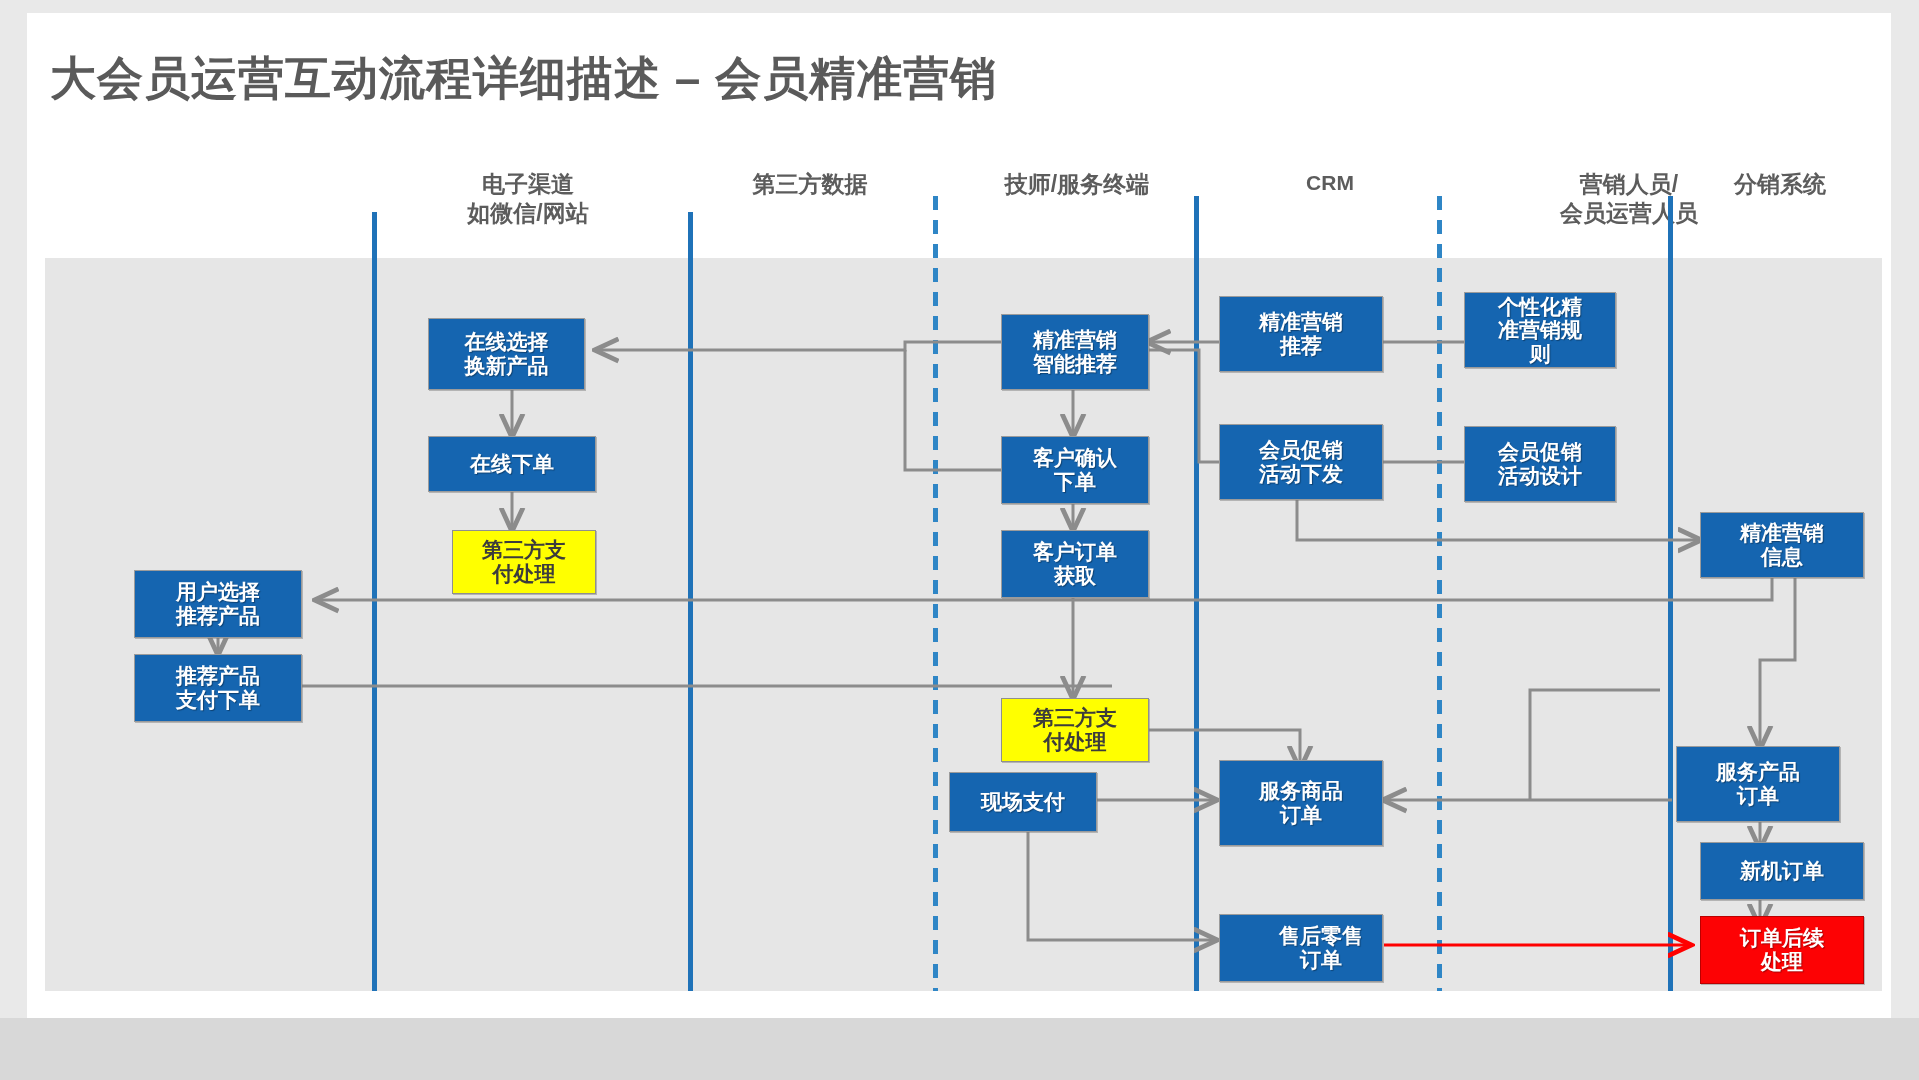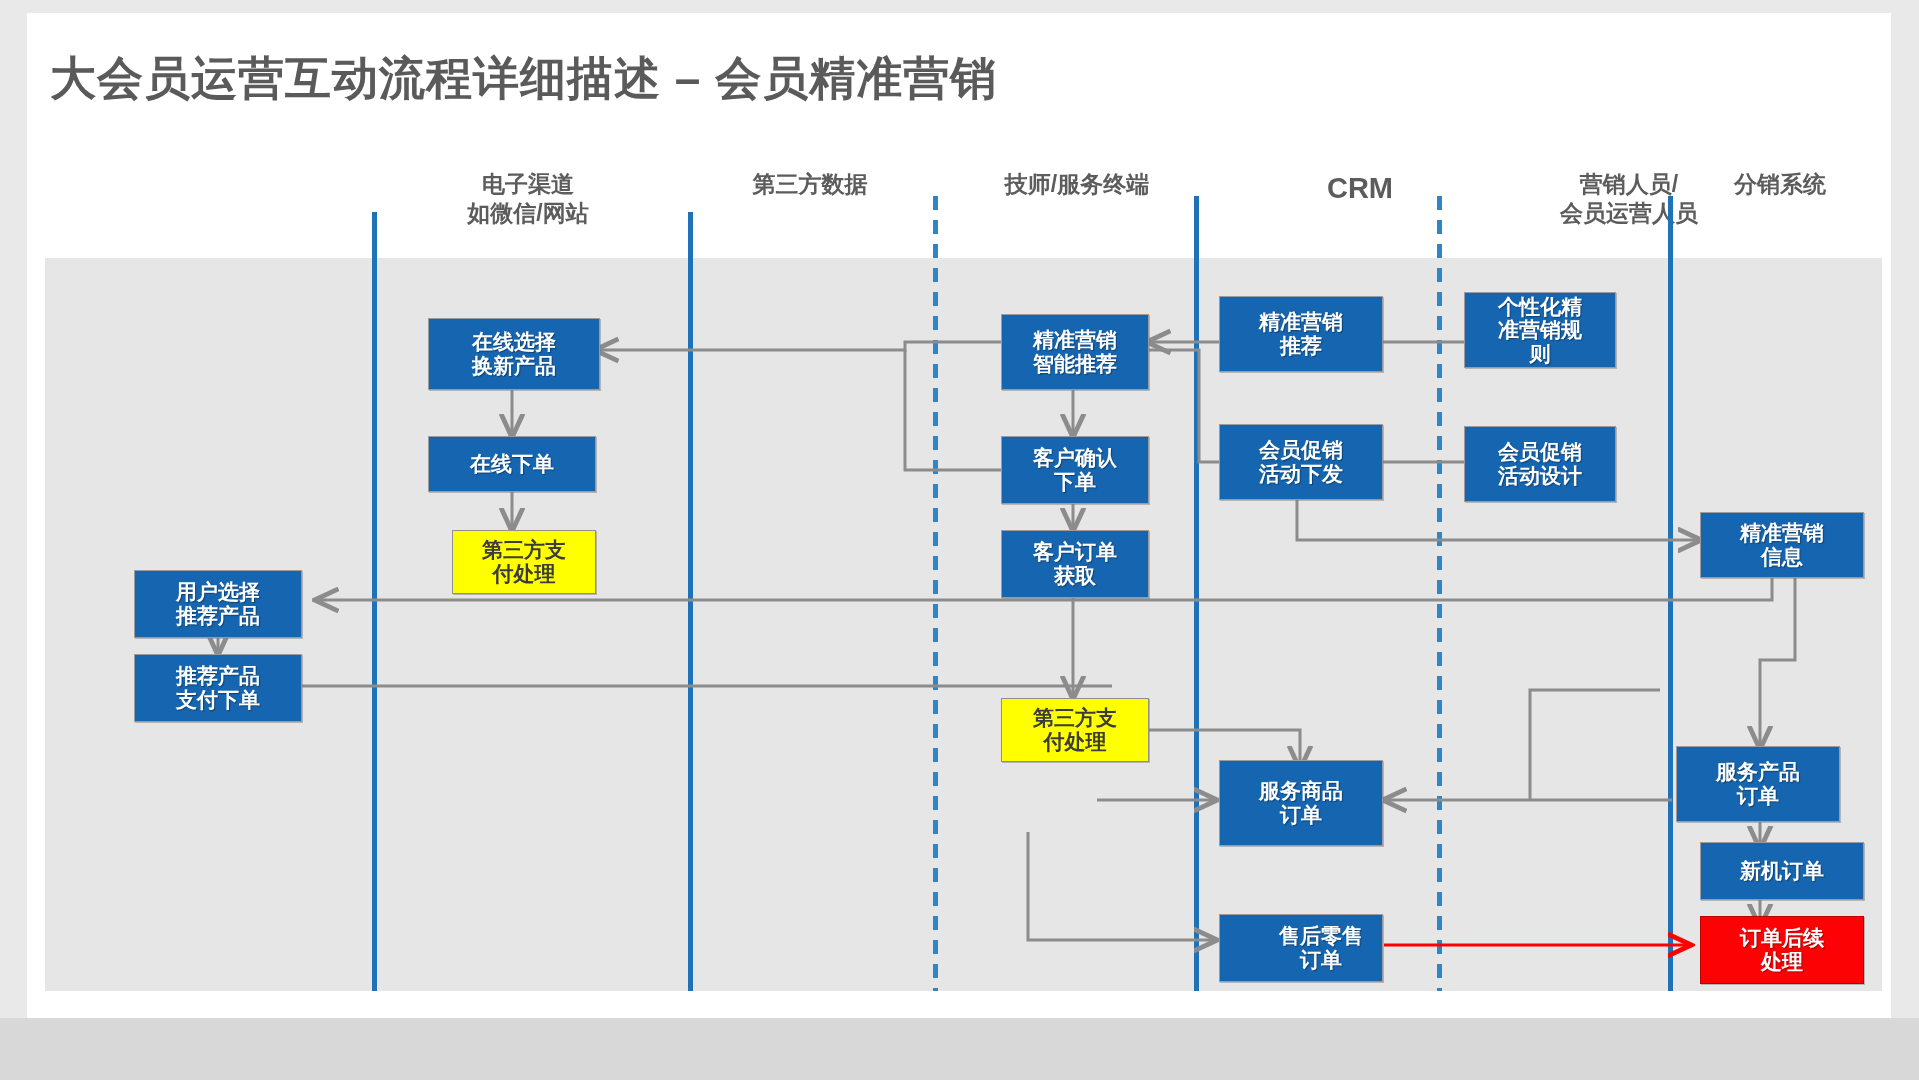--- a/index.html
+++ b/index.html
@@ -75,21 +75,21 @@
   <div class="lane-head" style="left:398px;top:170px;width:260px;">
     <div>电子渠道</div>
     <div>如微信/网站</div>
   </div>
   <div class="lane-head" style="left:690px;top:170px;width:240px;">
     <div>第三方数据</div>
   </div>
   <div class="lane-head" style="left:952px;top:170px;width:250px;">
     <div>技师/服务终端</div>
   </div>
-  <div class="lane-head" style="left:1270px;top:170px;width:180px;font-size:29px;">
+  <div class="lane-head" style="left:1240px;top:170px;width:180px;font-size:21px;">
     <div>CRM</div>
   </div>
   <div class="lane-head" style="left:1504px;top:170px;width:250px;">
     <div>营销人员/</div>
     <div>会员运营人员</div>
   </div>
   <div class="lane-head" style="left:1680px;top:170px;width:200px;">
     <div>分销系统</div>
   </div>
 
@@ -159,21 +159,21 @@
       <path d="M1760,806 L1760,848" marker-end="url(#ah)"></path>
 
       <path d="M1760,900 L1760,926" marker-end="url(#ah)"></path>
     </g>
     <g fill="none" stroke="#ff0000" stroke-width="3">
 
       <path d="M1384,945 L1690,945" marker-end="url(#ahr)"></path>
     </g>
   </svg>
 
-  <div class="node blue" style="left:428px;top:318px;width:172px;height:72px;justify-content:center;">
+  <div class="node blue" style="left:428px;top:318px;width:157px;height:72px;justify-content:center;">
     <div>
       <span>在线选择</span>
       <span>换新产品</span>
     </div>
   </div>
   <div class="node blue" style="left:428px;top:436px;width:168px;height:56px;">
     <div>
       <span>在线下单</span>
     </div>
   </div>
@@ -212,20 +212,25 @@
   <div class="node blue" style="left:1001px;top:530px;width:148px;height:68px;">
     <div>
       <span>客户订单</span>
       <span>获取</span>
     </div>
   </div>
   <div class="node yellow" style="left:1001px;top:698px;width:148px;height:64px;">
     <div>
       <span>第三方支</span>
       <span>付处理</span>
+    </div>
+  </div>
+  <div class="node blue" style="left:949px;top:772px;width:148px;height:60px;">
+    <div>
+      <span>现场支付</span>
     </div>
   </div>
 
   <div class="node blue" style="left:1219px;top:296px;width:164px;height:76px;">
     <div>
       <span>精准营销</span>
       <span>推荐</span>
     </div>
   </div>
   <div class="node blue" style="left:1219px;top:424px;width:164px;height:76px;">

